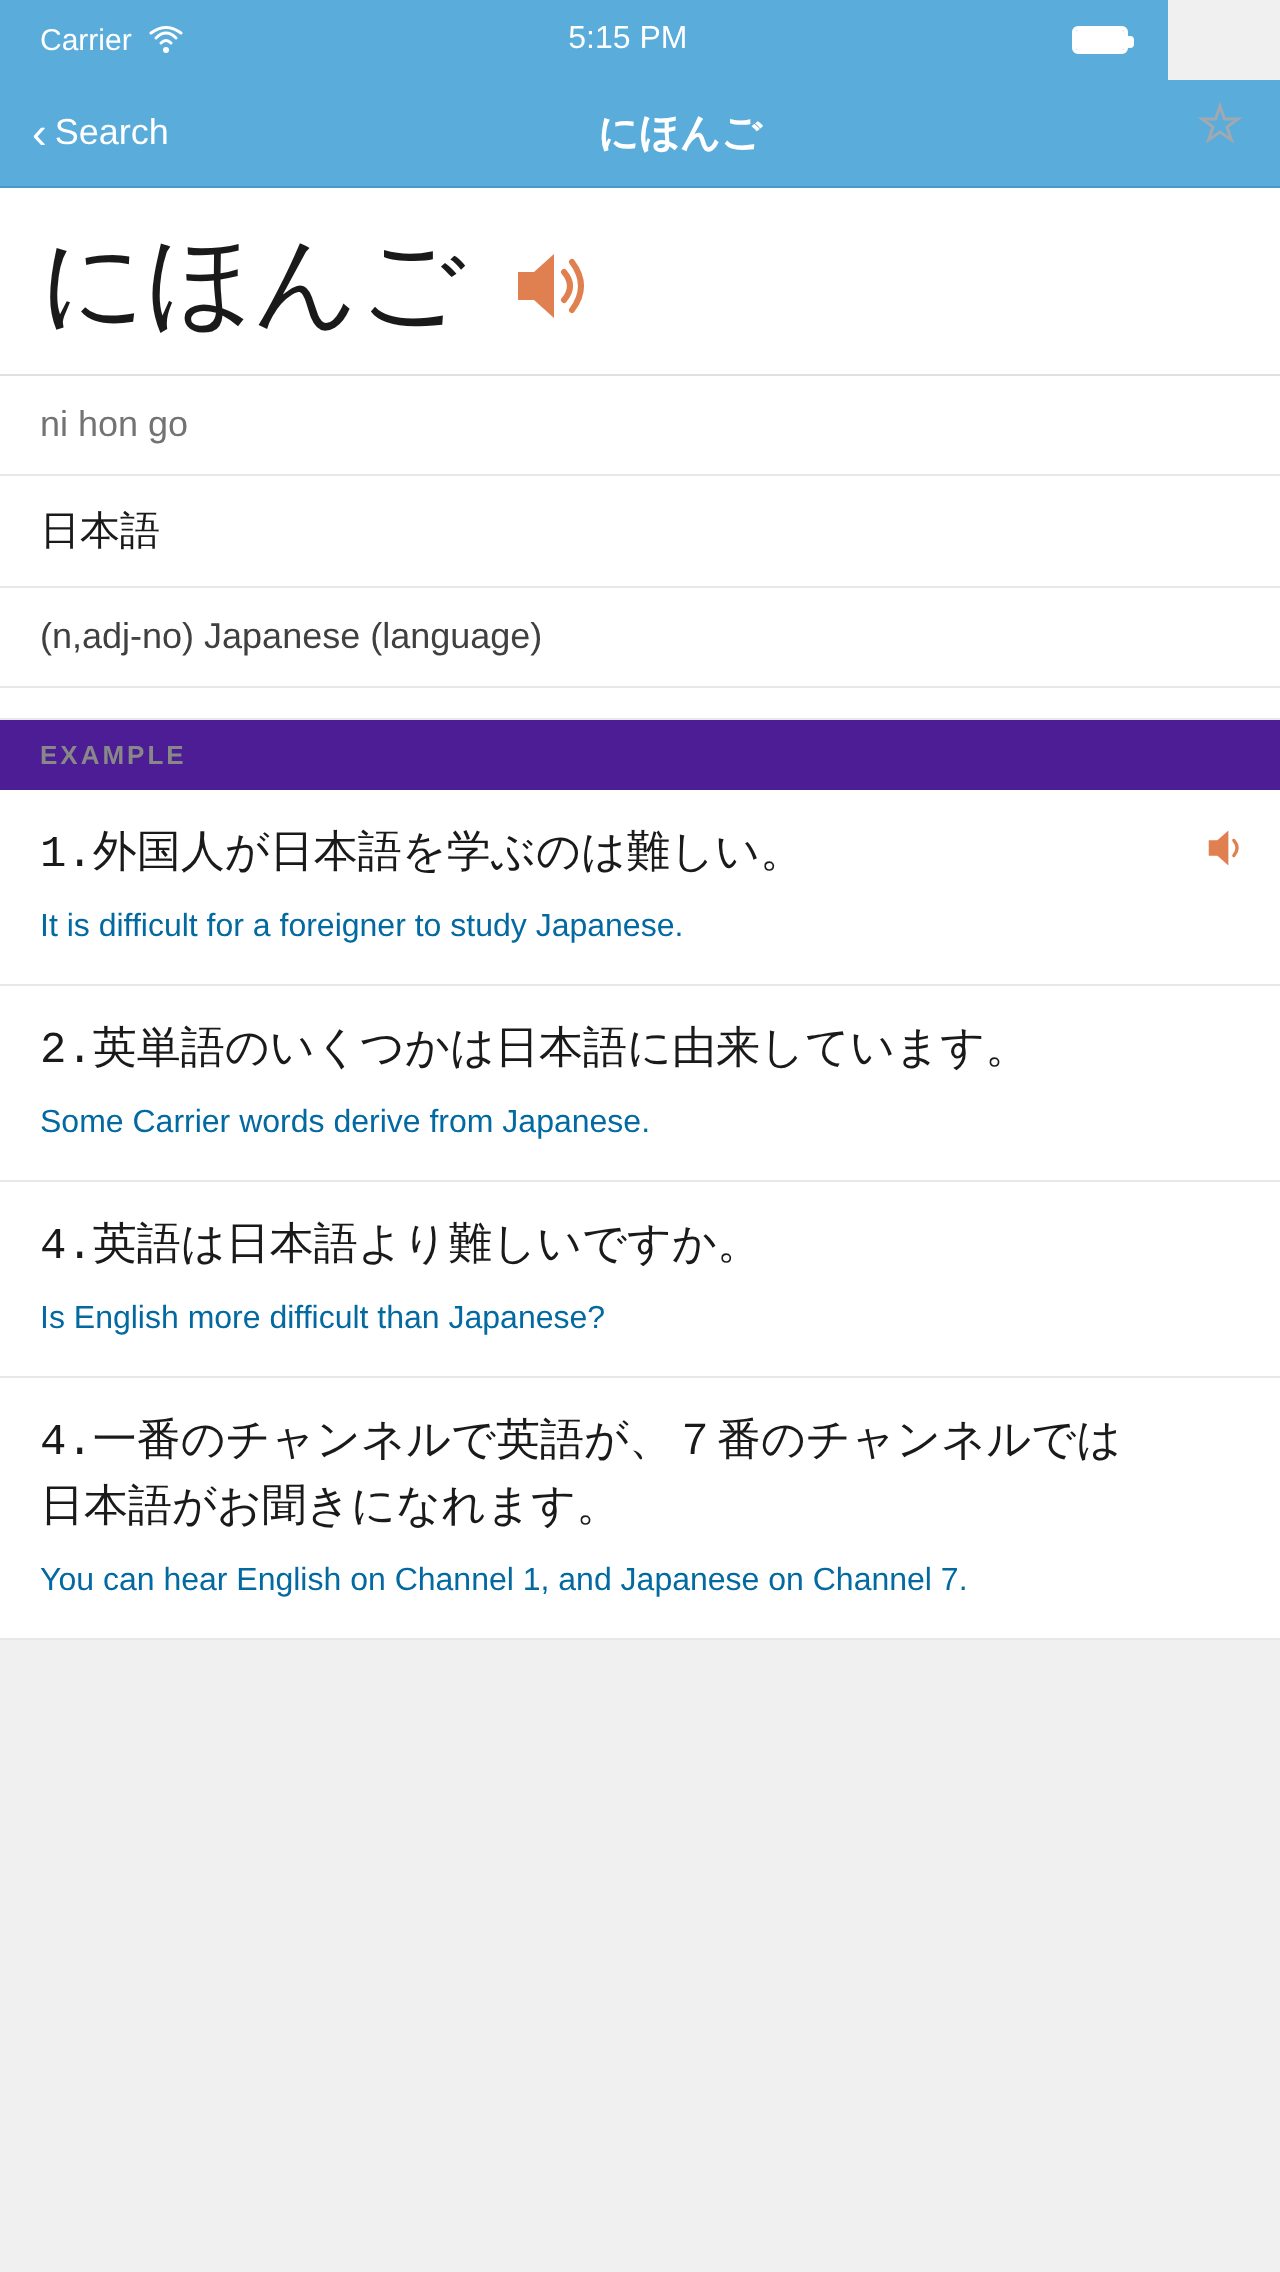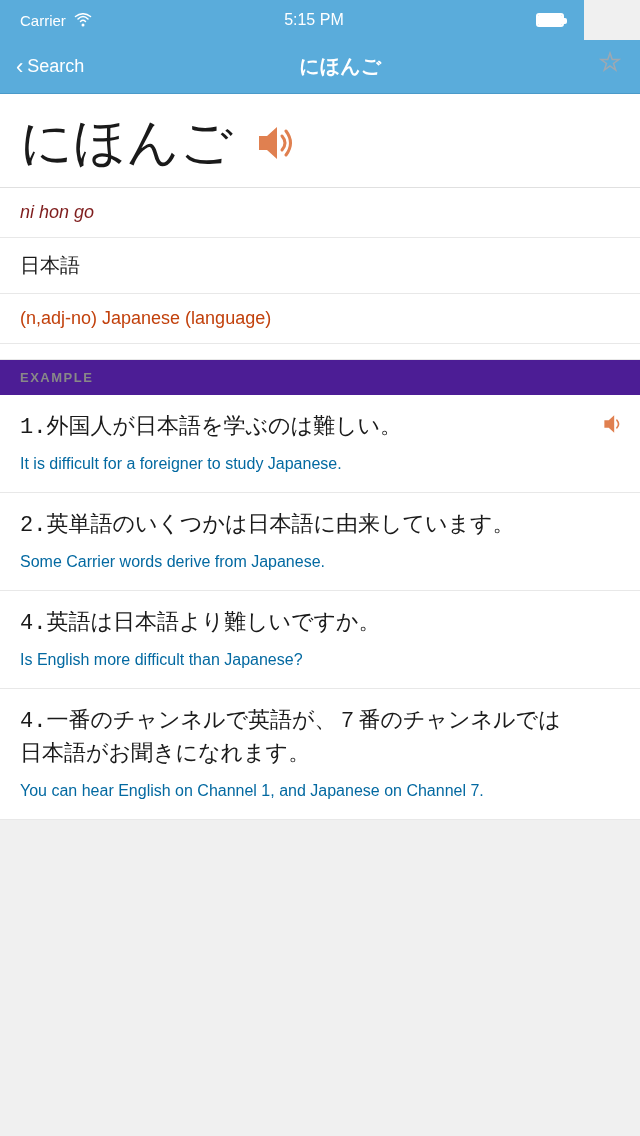--- a/index.html
+++ b/index.html
@@ -135,26 +135,25 @@
       background: #fff;
       padding: 14px 20px;
       border-bottom: 1px solid #e8e8e8;
     }
     .definition-row.kanji {
       font-size: 20px;
       color: #1a1a1a;
     }
     .definition-row.reading {
       font-size: 18px;
-      color: #7f1d1d;
-      font-style: italic;
+      color: #737373;
     }
     .definition-row.pos-def {
       font-size: 18px;
-      color: #c2410c;
+      color: #404040;
     }
 
     
     .section-header {
       background: #4c1d95;
       padding: 10px 20px;
       font-size: 13px;
       color: #888;
       letter-spacing: 1.5px;
       font-weight: 600;

